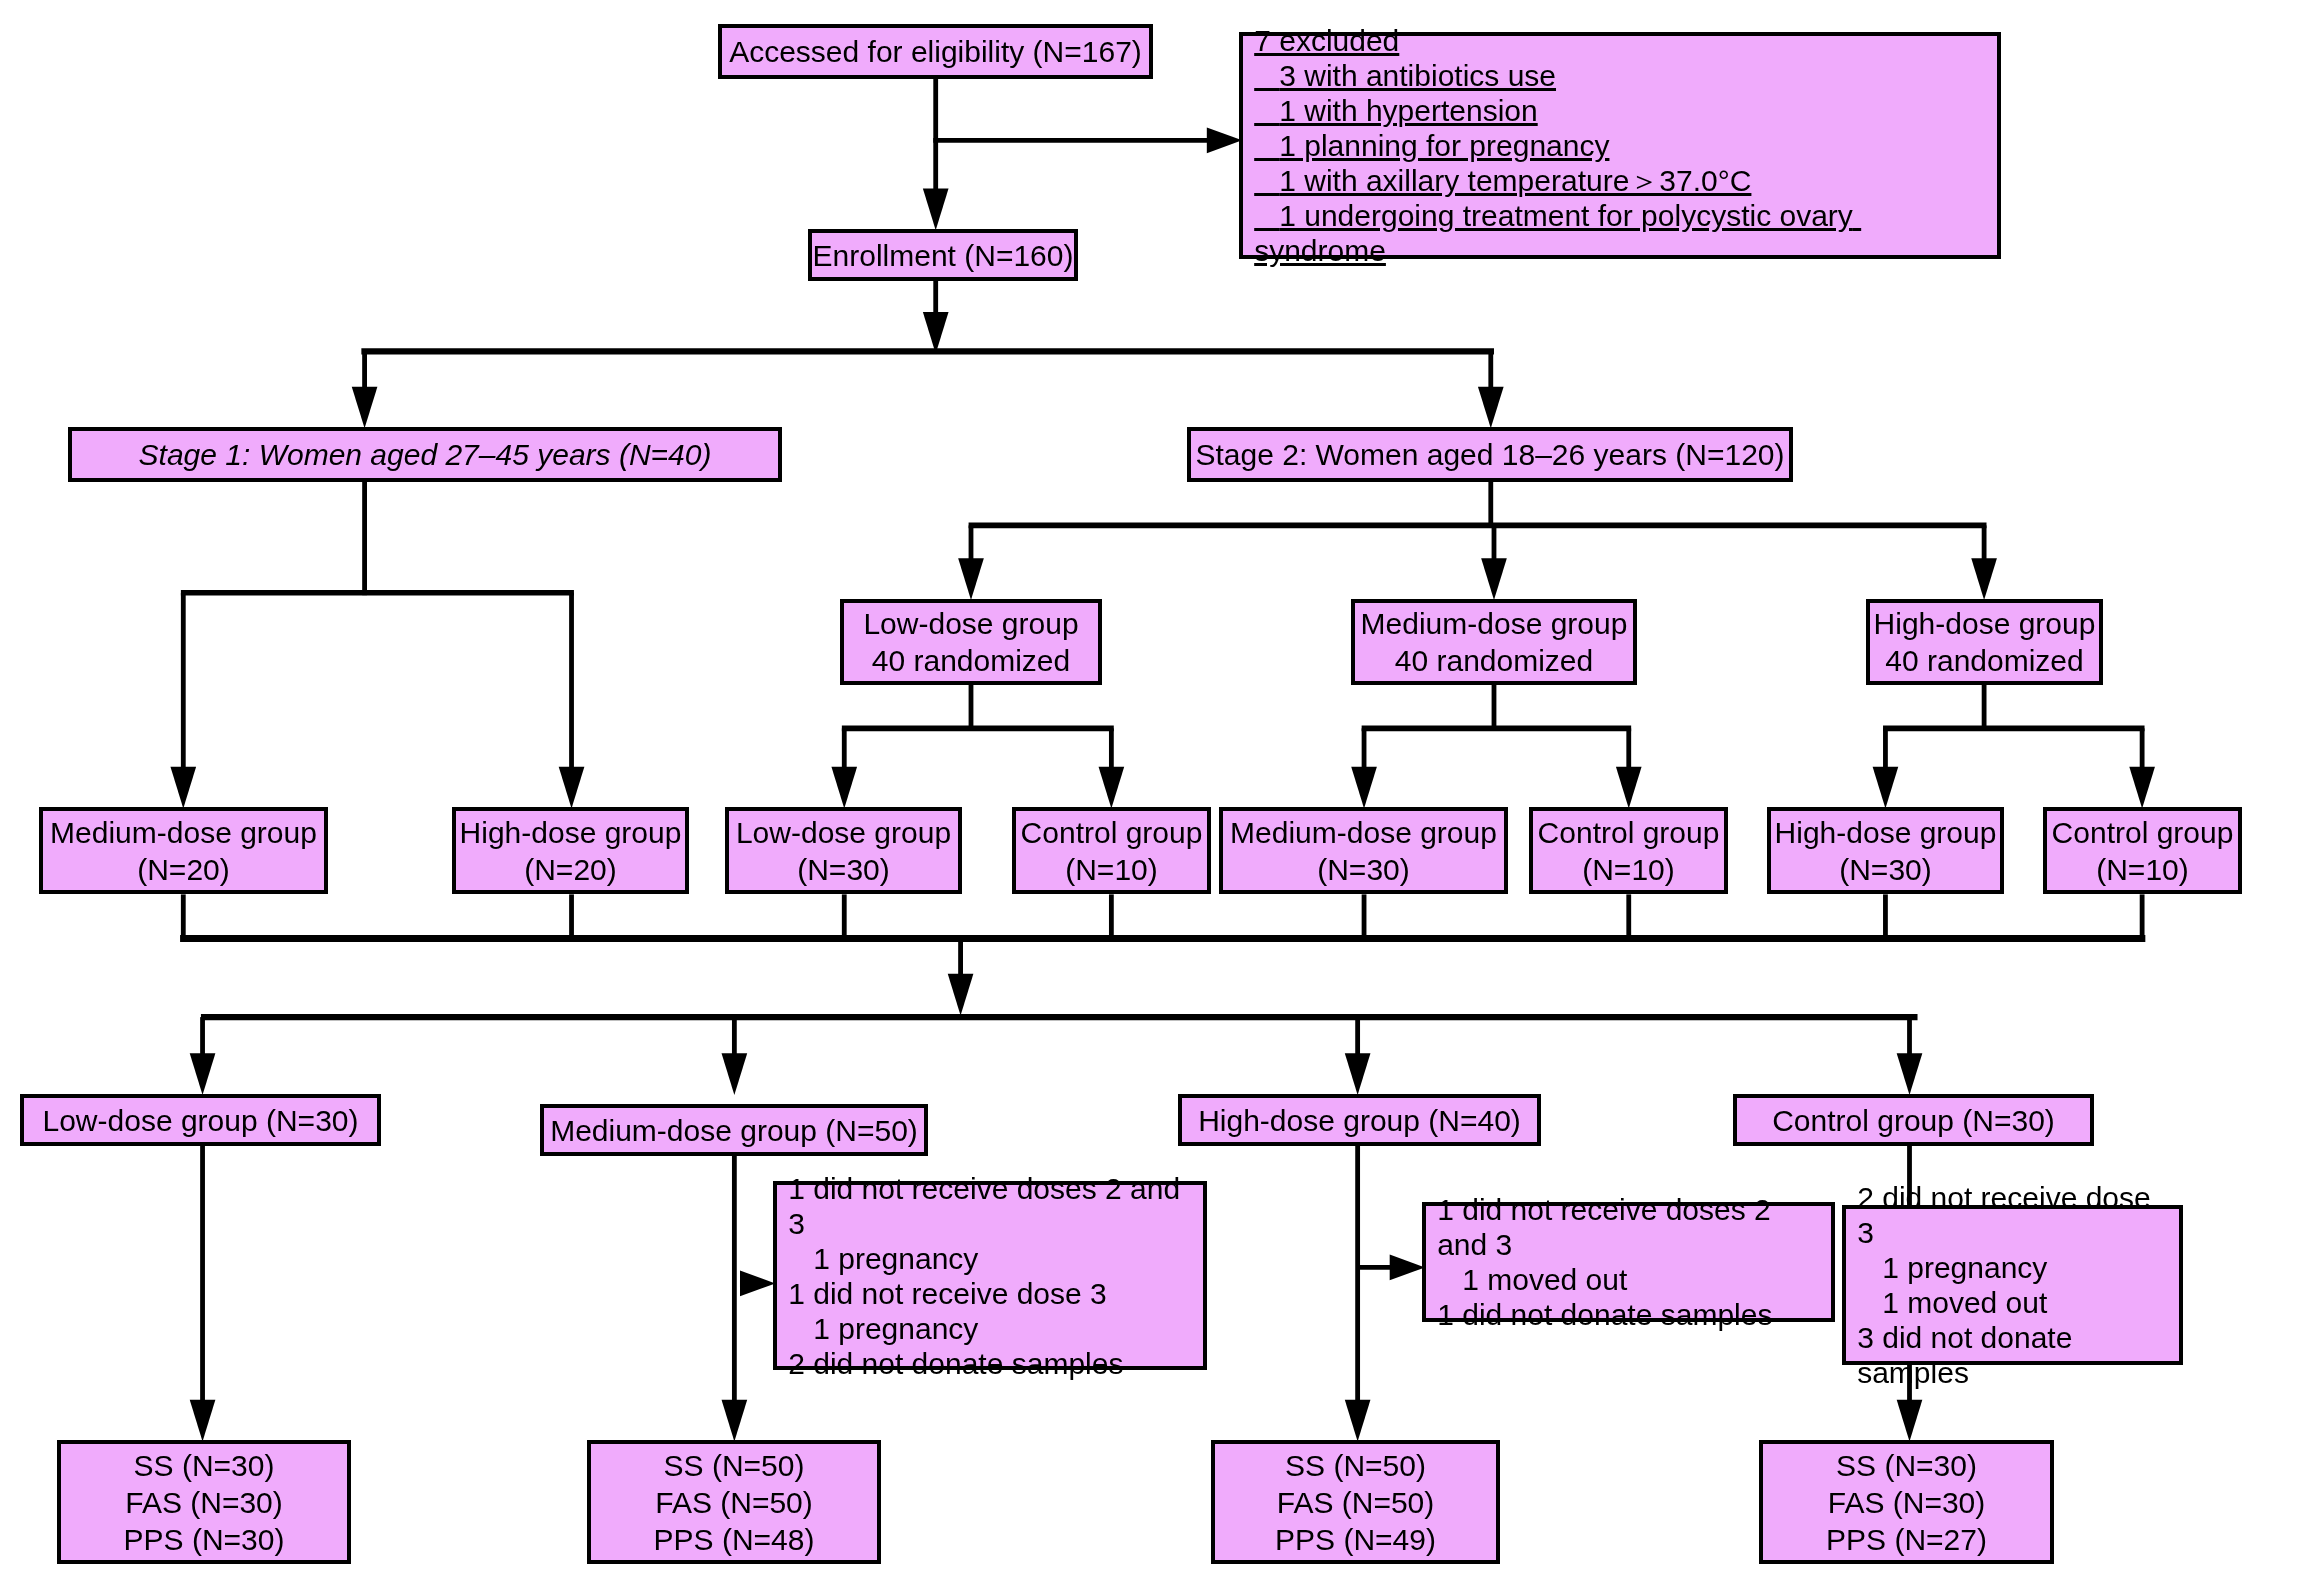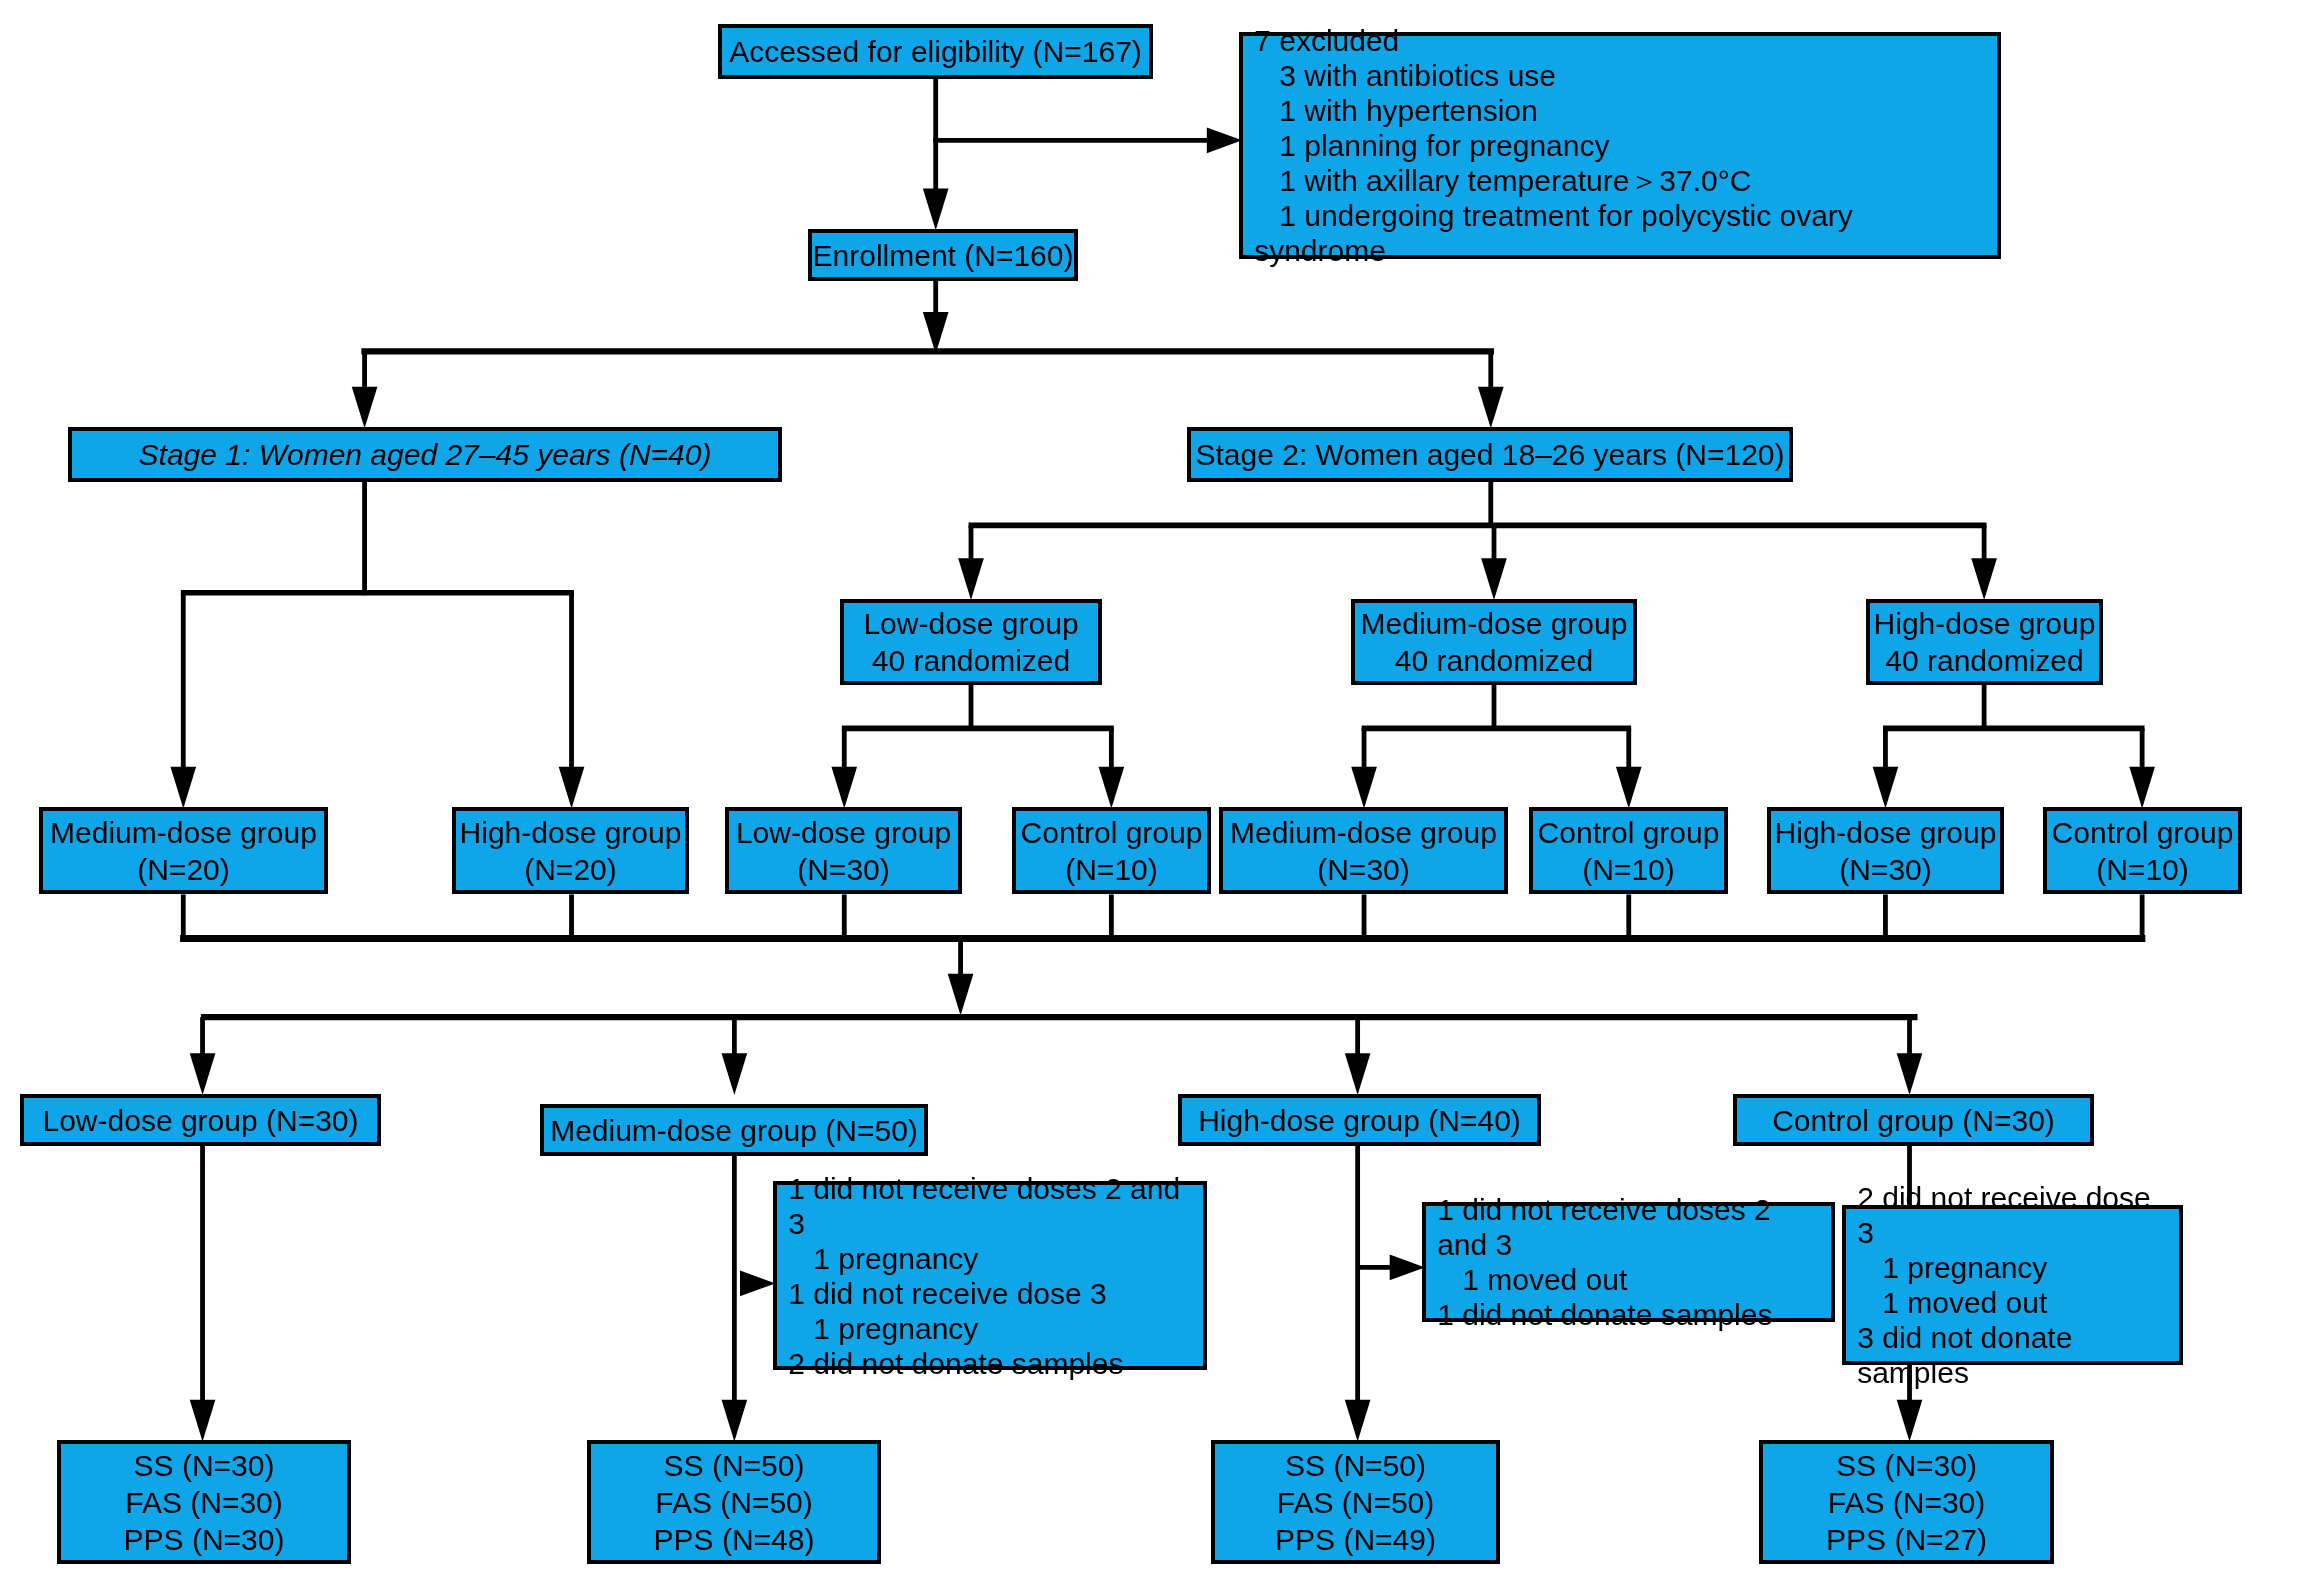--- a/index.html
+++ b/index.html
@@ -4,21 +4,21 @@
 <style>
   html, body { margin: 0; padding: 0; background: #ffffff; }
   body {
     width: 2319px; height: 1573px; position: relative;
     font-family: "Liberation Sans", "DejaVu Sans", sans-serif;
     color: #000000;
   }
   #connectors { position: absolute; left: 0; top: 0; z-index: 1; }
   .node {
     position: absolute; box-sizing: border-box; z-index: 2;
-    border: 4.8px solid #000; background: #0ea5e9;
+    border: 4.8px solid #000; background: #f0abfc;
     display: flex; align-items: center; justify-content: center;
     text-align: center; white-space: pre-line;
     font-size: 30px; line-height: 37px; color: #000;
   }
   .node.left {
     justify-content: flex-start; text-align: left; white-space: pre-wrap;
     line-height: 35px; padding: 4.8px 8px 4.8px 11.2px;
   }
 </style>
 </head>
@@ -110,21 +110,21 @@
   <polygon points="2364,1745 2396,1745 2380,1797" stroke="none"></polygon>
 
   <polygon points="922,1584 922,1616 966,1600" stroke="none"></polygon>
   <line x1="1692" y1="1580" x2="1736" y2="1580" stroke-width="6"></line>
   <polygon points="1732,1564 1732,1596 1776,1580" stroke="none"></polygon>
   <line x1="2380" y1="1597" x2="2397" y2="1597" stroke-width="6"></line>
   <polygon points="2393,1581 2393,1613 2437,1597" stroke="none"></polygon>
 </svg>
 
 <div class="node" style="left:718px;  top:24px;   width:435px; height:55px;">Accessed for eligibility  (N=167)</div>
-<div class="node left" style="left:1239px; top:32px;   width:762px; height:227px;">7 excluded
+<div class="node left" style="left:1239px; top:32px;   width:762px; height:227px;text-decoration:underline;">7 excluded
    3 with antibiotics use
    1 with hypertension
    1 planning for pregnancy
    1 with axillary temperature＞37.0°C
    1 undergoing treatment for polycystic ovary syndrome</div>
 <div class="node" style="left:808px;  top:229px;  width:270px; height:52px;">Enrollment (N=160)</div>
 <div class="node" style="left:68px;   top:427px;  width:714px; height:55px;font-style:italic;">Stage 1: Women aged 27–45 years (N=40)</div>
 <div class="node" style="left:1187px; top:427px;  width:606px; height:55px;">Stage 2: Women aged 18–26 years (N=120)</div>
 <div class="node" style="left:840px; top:599px;  width:262px; height:86px;">Low-dose group
 40 randomized</div>

